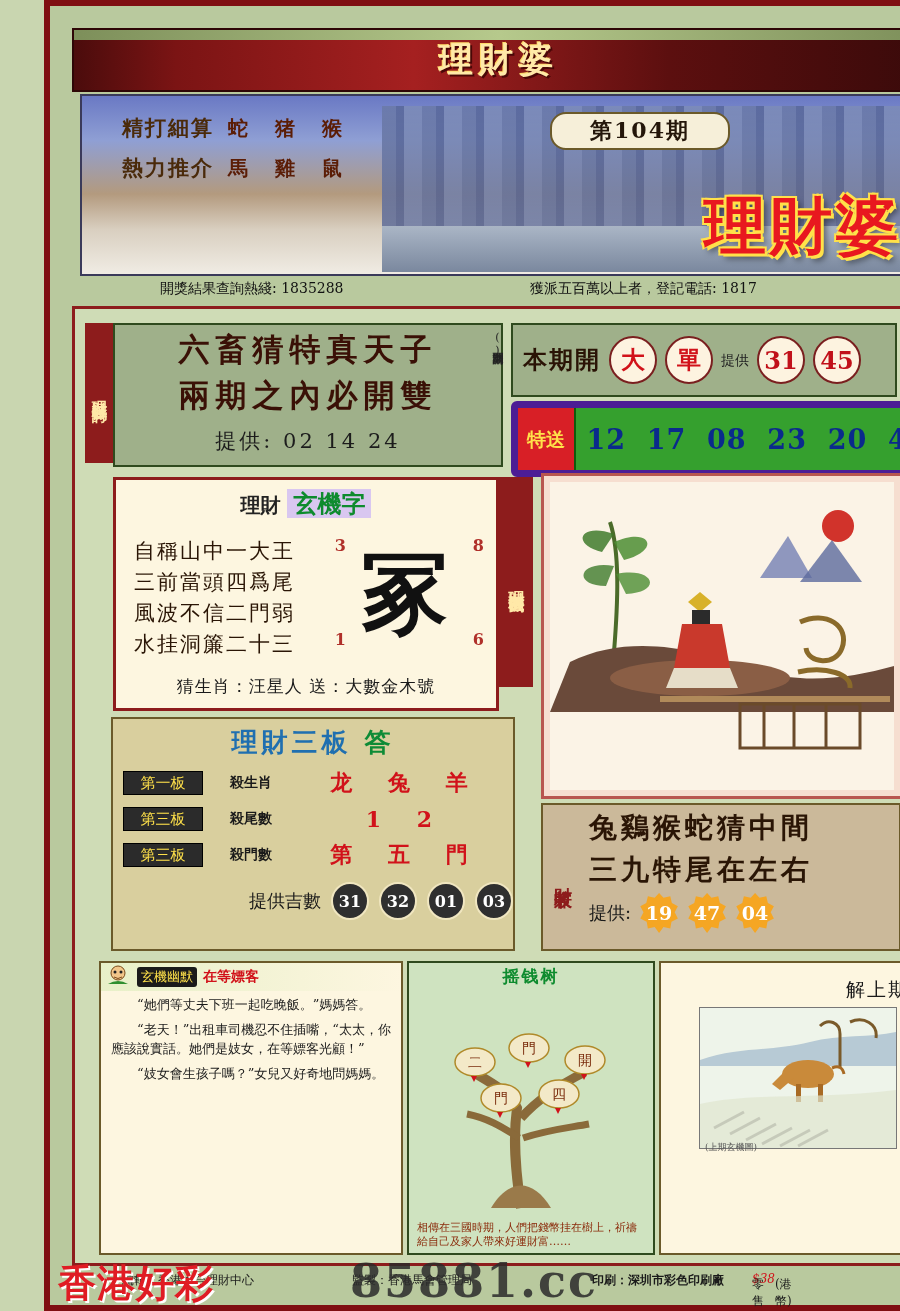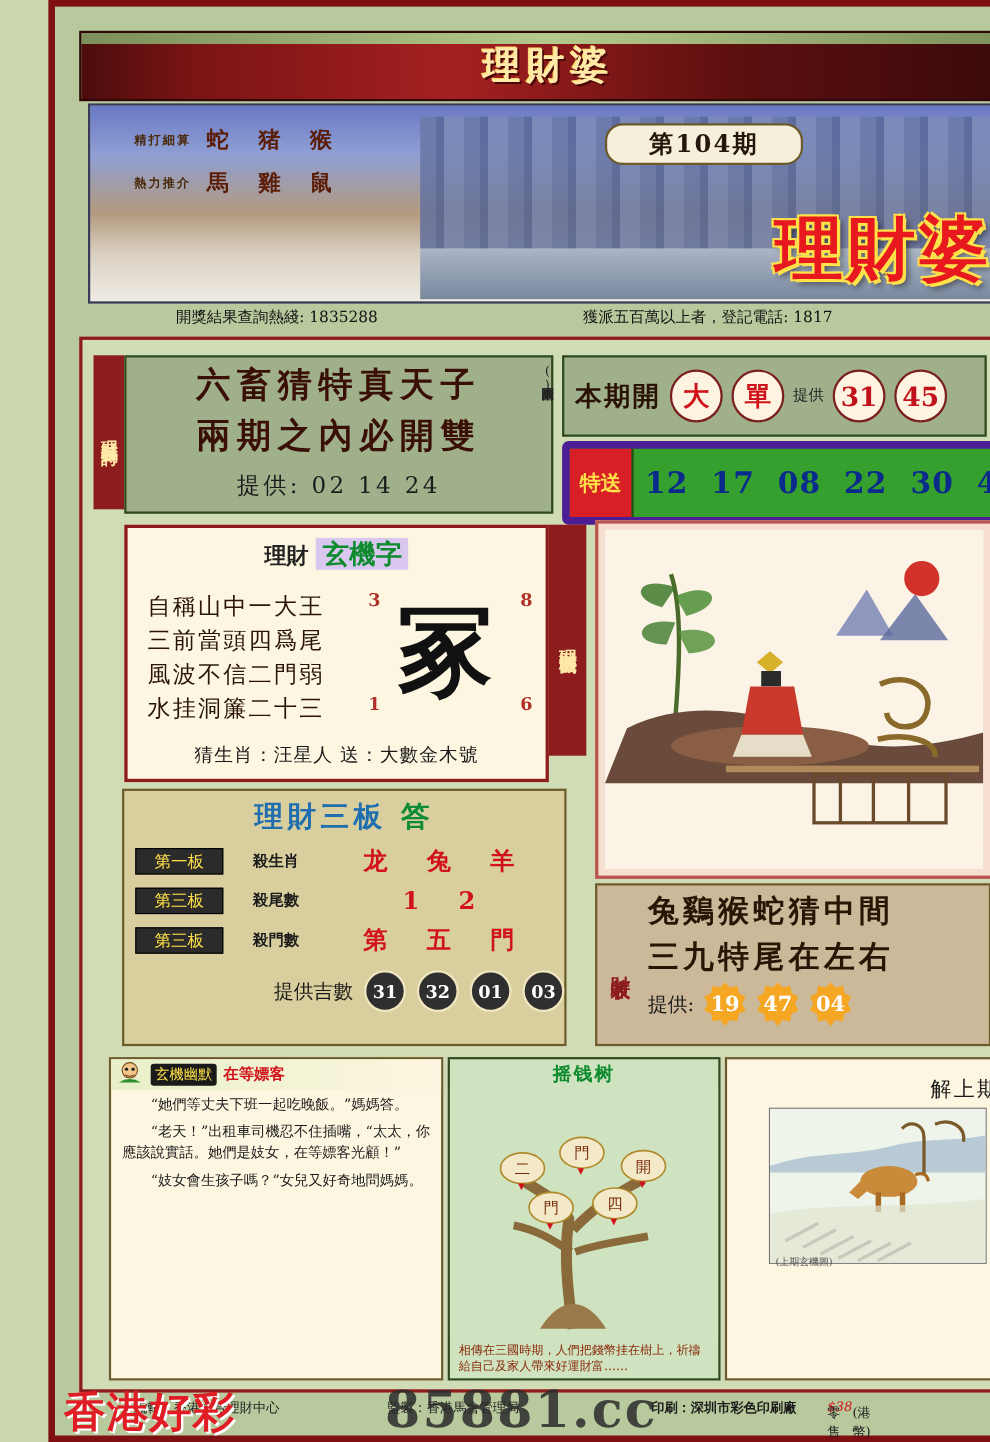--- a/index.html
+++ b/index.html
@@ -50,21 +50,21 @@
   .water{
     position:absolute;left:300px;top:130px;width:540px;height:46px;
     background:linear-gradient(180deg,#9fb0c8,#5d6f8d);
     opacity:.8;
   }
   .hero-left{
     position:absolute;left:40px;top:18px;width:290px;
     color:#3b1a05;font-weight:bold;
   }
   .hero-row{display:flex;align-items:center;gap:14px;margin-bottom:12px;}
-  .hero-tag{font-size:11px;color:#4a2a0a;letter-spacing:2px;}
+  .hero-tag{font-size:21px;color:#4a2a0a;letter-spacing:2px;}
   .hero-ani{font-size:20px;color:#5b1d06;letter-spacing:10px;}
   .issue-box{
     position:absolute;left:468px;top:16px;width:176px;height:34px;
     background:#f6efd9;border:2px solid #6b5a2a;border-radius:16px;
     display:flex;align-items:center;justify-content:center;
     font-size:22px;font-weight:bold;color:#24160a;letter-spacing:2px;
   }
   .hero-logo{
     position:absolute;right:18px;bottom:6px;
     font-size:62px;font-weight:bold;color:#e8181f;
@@ -332,22 +332,22 @@
       <span class="ball dark">31</span>
       <span class="ball dark">45</span>
     </div>
 
     <div class="special-box">
       <div class="sp-label">特送</div>
       <div class="sp-nums">
         <span>12</span>
         <span>17</span>
         <span>08</span>
-        <span>22</span>
-        <span>30</span>
+        <span>23</span>
+        <span>20</span>
         <span>44</span>
       </div>
     </div>
 
     <div class="xuan-box">
       <div class="xuan-title">
         <span>理財</span>
         <span class="hl">玄機字</span>
       </div>
       <div class="xuan-lines">

